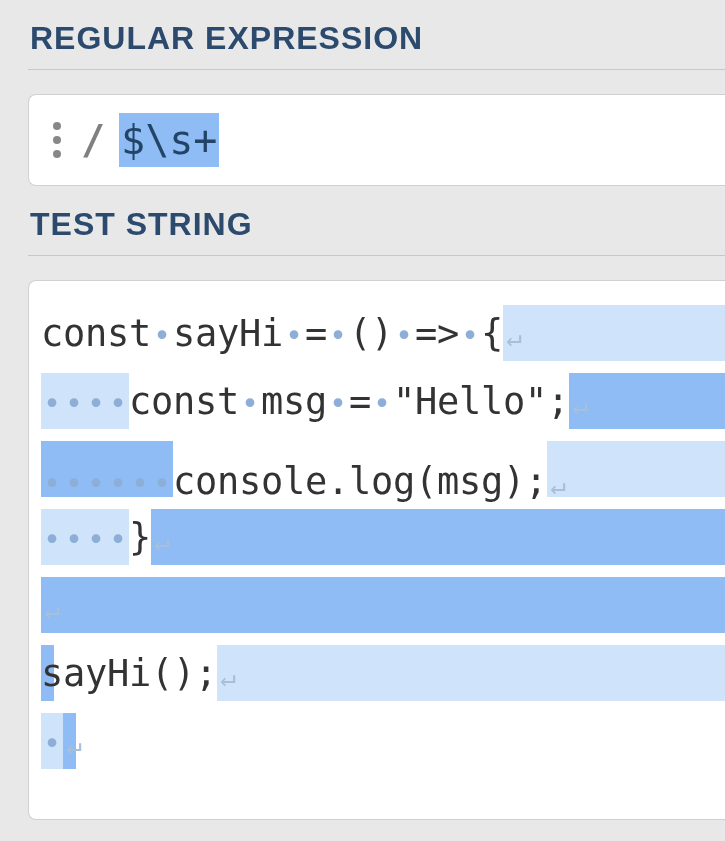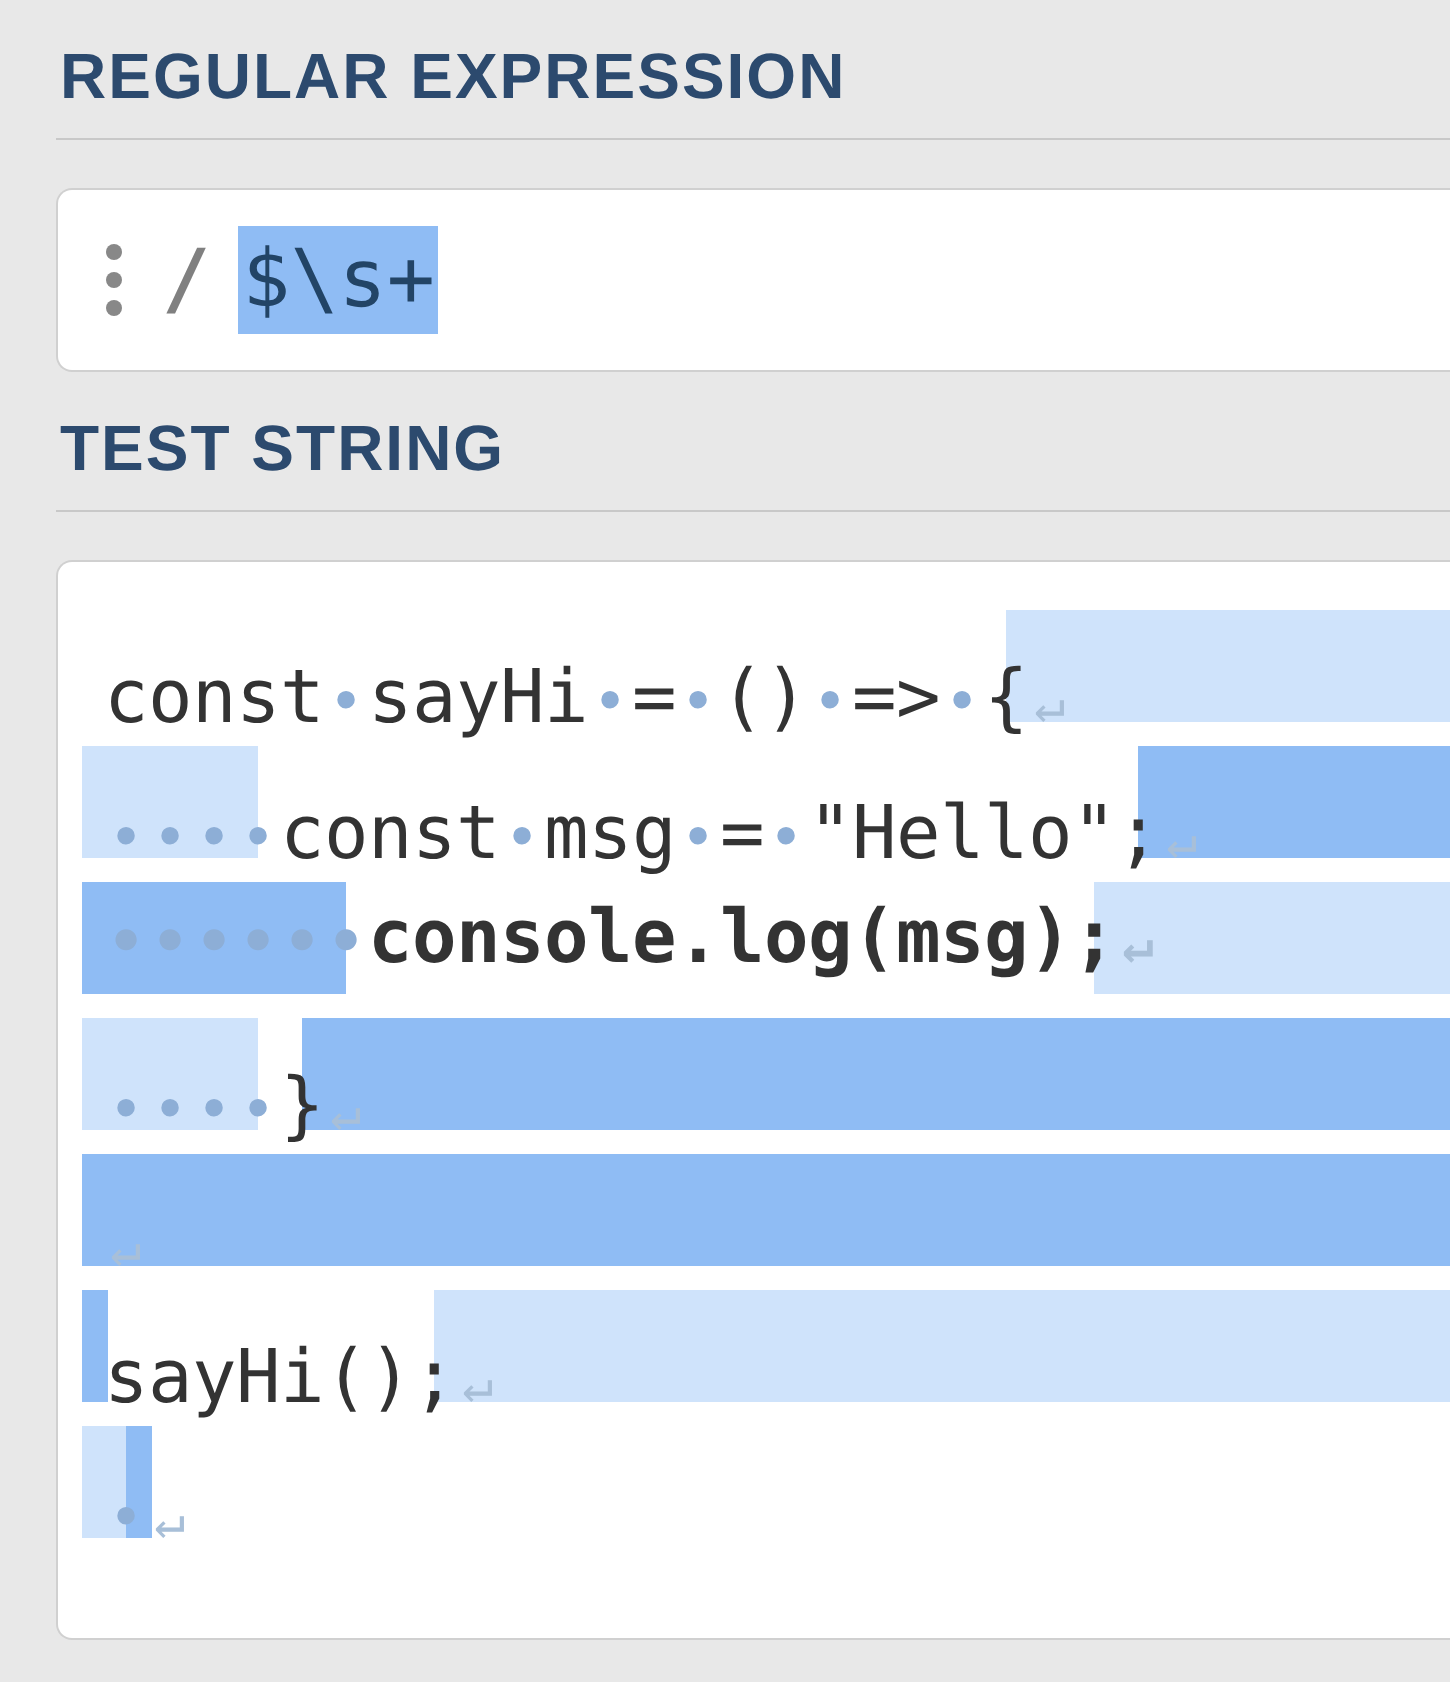--- a/index.html
+++ b/index.html
@@ -74,22 +74,21 @@
     color: #333;
     position: relative;
     height: 540px;
   }
 
   .code-layer { position: relative; white-space: nowrap; }
   .code-line {
     position: relative;
     height: 68px;
     display: flex;
-    align-items: flex-end;
-    margin-left: 11px;
+    align-items: center;
   }
 
   .ws-dot {
     color: #8daed6;
     display: inline-block;
     width: 22px;
     text-align: center;
     font-size: 30px;
     position: relative;
     top: 0px;
@@ -149,21 +148,21 @@
       <div class="m-dark" style="left: 0px; top: 346px; width: 13.2px;"></div>
       <div class="m-light" style="left: 176px; top: 346px; width: 509px;"></div>
       <div class="m-light" style="left: 0px; top: 414px; width: 22px;"></div>
       <div class="m-dark" style="left: 22px; top: 414px; width: 13.2px;"></div>
       <div class="code-line" style="position: absolute; top: 0px; left: 0px;">
         <span class="txt"><span class="ch" style="width: 22px; text-align: center;">c</span><span class="ch" style="width: 22px; text-align: center;">o</span><span class="ch" style="width: 22px; text-align: center;">n</span><span class="ch" style="width: 22px; text-align: center;">s</span><span class="ch" style="width: 22px; text-align: center;">t</span><span class="ws-dot">•</span><span class="ch" style="width: 22px; text-align: center;">s</span><span class="ch" style="width: 22px; text-align: center;">a</span><span class="ch" style="width: 22px; text-align: center;">y</span><span class="ch" style="width: 22px; text-align: center;">H</span><span class="ch" style="width: 22px; text-align: center;">i</span><span class="ws-dot">•</span><span class="ch" style="width: 22px; text-align: center;">=</span><span class="ws-dot">•</span><span class="ch" style="width: 22px; text-align: center;">(</span><span class="ch" style="width: 22px; text-align: center;">)</span><span class="ws-dot">•</span><span class="ch" style="width: 22px; text-align: center;">=</span><span class="ch" style="width: 22px; text-align: center;">&gt;</span><span class="ws-dot">•</span><span class="ch" style="width: 22px; text-align: center;">{</span><span class="nl-glyph">↵</span></span>
       </div>
       <div class="code-line" style="position: absolute; top: 68px; left: 0px;">
         <span class="txt"><span class="ws-dot">•</span><span class="ws-dot">•</span><span class="ws-dot">•</span><span class="ws-dot">•</span><span class="ch" style="width: 22px; text-align: center;">c</span><span class="ch" style="width: 22px; text-align: center;">o</span><span class="ch" style="width: 22px; text-align: center;">n</span><span class="ch" style="width: 22px; text-align: center;">s</span><span class="ch" style="width: 22px; text-align: center;">t</span><span class="ws-dot">•</span><span class="ch" style="width: 22px; text-align: center;">m</span><span class="ch" style="width: 22px; text-align: center;">s</span><span class="ch" style="width: 22px; text-align: center;">g</span><span class="ws-dot">•</span><span class="ch" style="width: 22px; text-align: center;">=</span><span class="ws-dot">•</span><span class="ch" style="width: 22px; text-align: center;">"</span><span class="ch" style="width: 22px; text-align: center;">H</span><span class="ch" style="width: 22px; text-align: center;">e</span><span class="ch" style="width: 22px; text-align: center;">l</span><span class="ch" style="width: 22px; text-align: center;">l</span><span class="ch" style="width: 22px; text-align: center;">o</span><span class="ch" style="width: 22px; text-align: center;">"</span><span class="ch" style="width: 22px; text-align: center;">;</span><span class="nl-glyph">↵</span></span>
       </div>
-      <div class="code-line" style="position: absolute; top: 120px; left: 0px; font-weight: bold;">
+      <div class="code-line" style="position: absolute; top: 148px; left: 0px;">
         <span class="txt"><span class="ws-dot">•</span><span class="ws-dot">•</span><span class="ws-dot">•</span><span class="ws-dot">•</span><span class="ws-dot">•</span><span class="ws-dot">•</span><span class="ch" style="width: 22px; text-align: center;">c</span><span class="ch" style="width: 22px; text-align: center;">o</span><span class="ch" style="width: 22px; text-align: center;">n</span><span class="ch" style="width: 22px; text-align: center;">s</span><span class="ch" style="width: 22px; text-align: center;">o</span><span class="ch" style="width: 22px; text-align: center;">l</span><span class="ch" style="width: 22px; text-align: center;">e</span><span class="ch" style="width: 22px; text-align: center;">.</span><span class="ch" style="width: 22px; text-align: center;">l</span><span class="ch" style="width: 22px; text-align: center;">o</span><span class="ch" style="width: 22px; text-align: center;">g</span><span class="ch" style="width: 22px; text-align: center;">(</span><span class="ch" style="width: 22px; text-align: center;">m</span><span class="ch" style="width: 22px; text-align: center;">s</span><span class="ch" style="width: 22px; text-align: center;">g</span><span class="ch" style="width: 22px; text-align: center;">)</span><span class="ch" style="width: 22px; text-align: center;">;</span><span class="nl-glyph">↵</span></span>
       </div>
       <div class="code-line" style="position: absolute; top: 204px; left: 0px;">
         <span class="txt"><span class="ws-dot">•</span><span class="ws-dot">•</span><span class="ws-dot">•</span><span class="ws-dot">•</span><span class="ch" style="width: 22px; text-align: center;">}</span><span class="nl-glyph">↵</span></span>
       </div>
       <div class="code-line" style="position: absolute; top: 272px; left: 0px;">
         <span class="txt"><span class="nl-glyph">↵</span></span>
       </div>
       <div class="code-line" style="position: absolute; top: 340px; left: 0px; text-decoration: underline;">
         <span class="txt"><span class="ch" style="width: 22px; text-align: center;">s</span><span class="ch" style="width: 22px; text-align: center;">a</span><span class="ch" style="width: 22px; text-align: center;">y</span><span class="ch" style="width: 22px; text-align: center;">H</span><span class="ch" style="width: 22px; text-align: center;">i</span><span class="ch" style="width: 22px; text-align: center;">(</span><span class="ch" style="width: 22px; text-align: center;">)</span><span class="ch" style="width: 22px; text-align: center;">;</span><span class="nl-glyph">↵</span></span>

